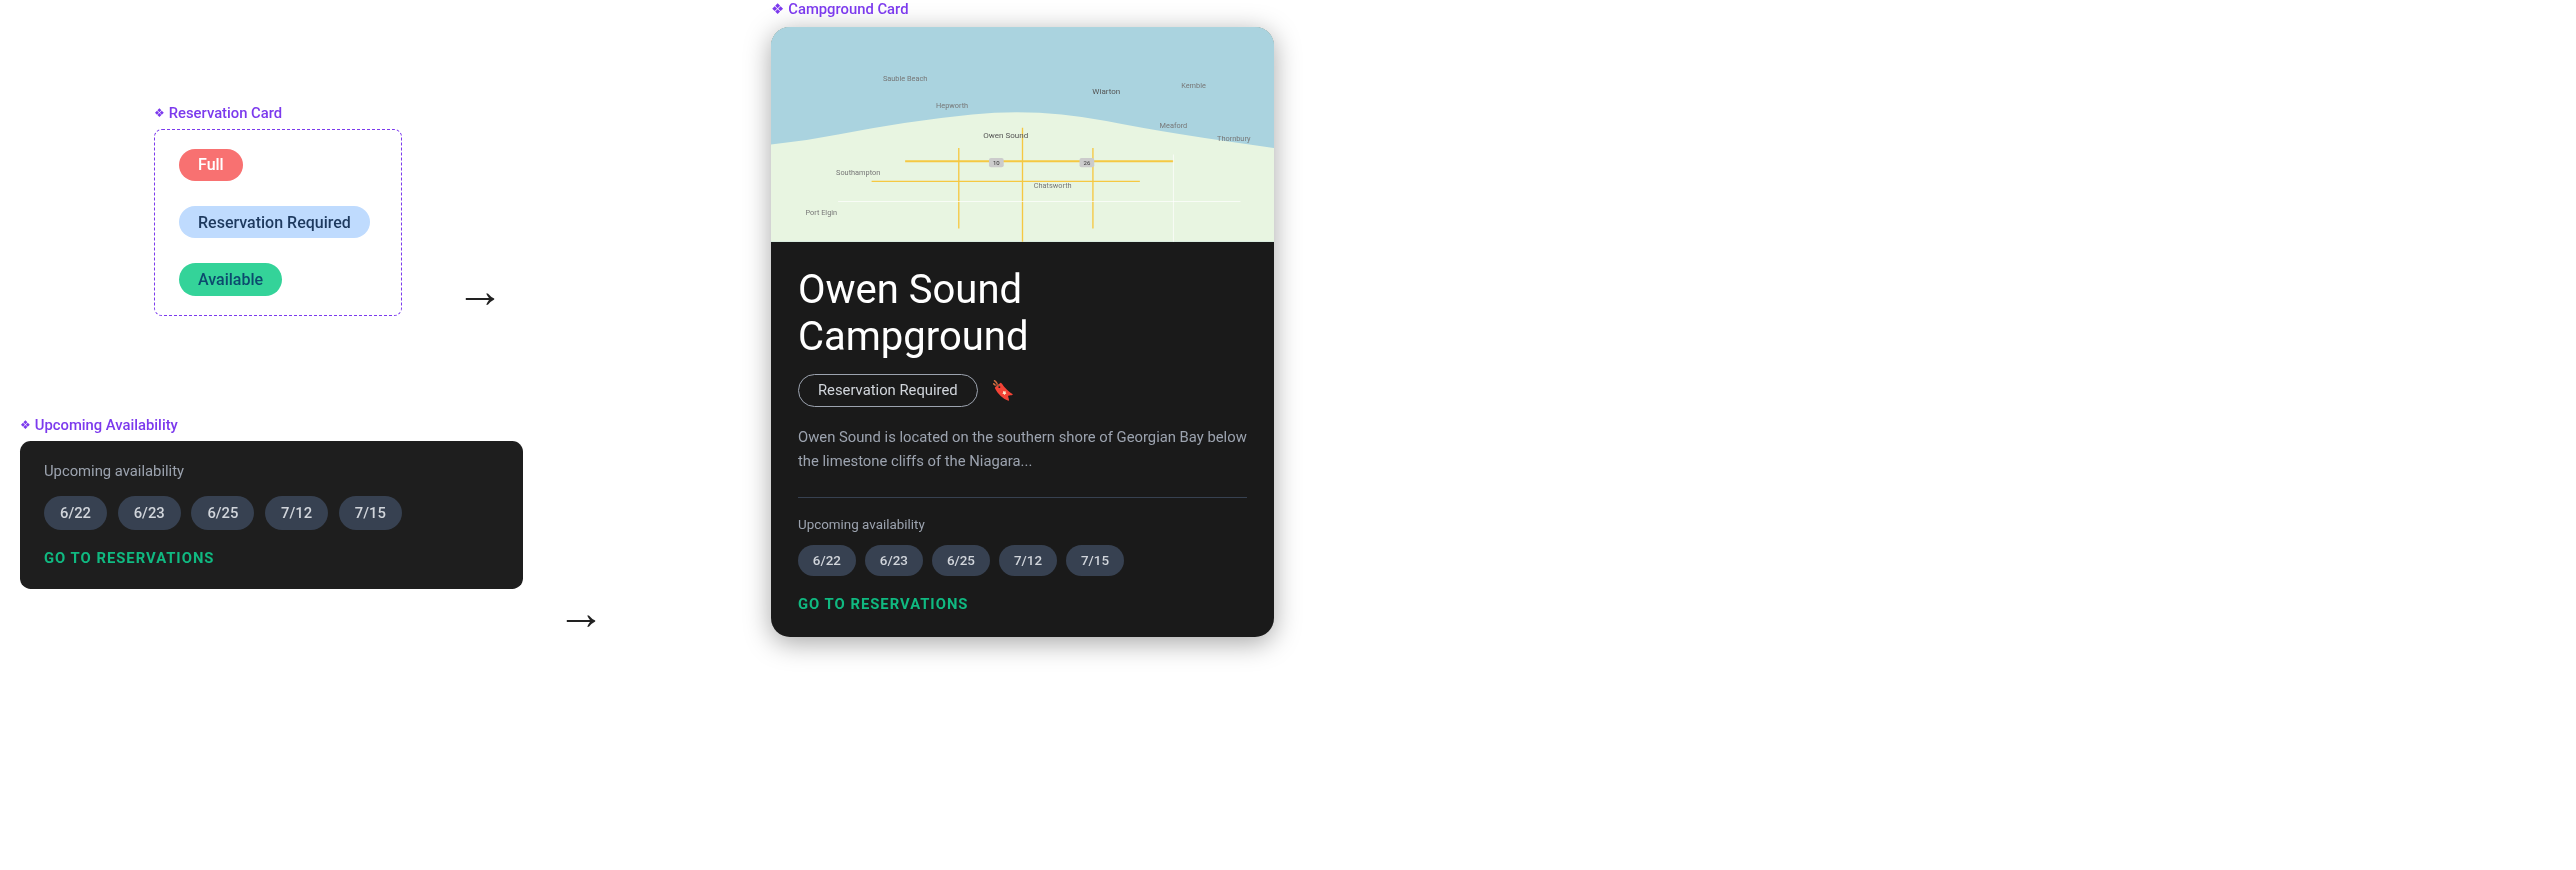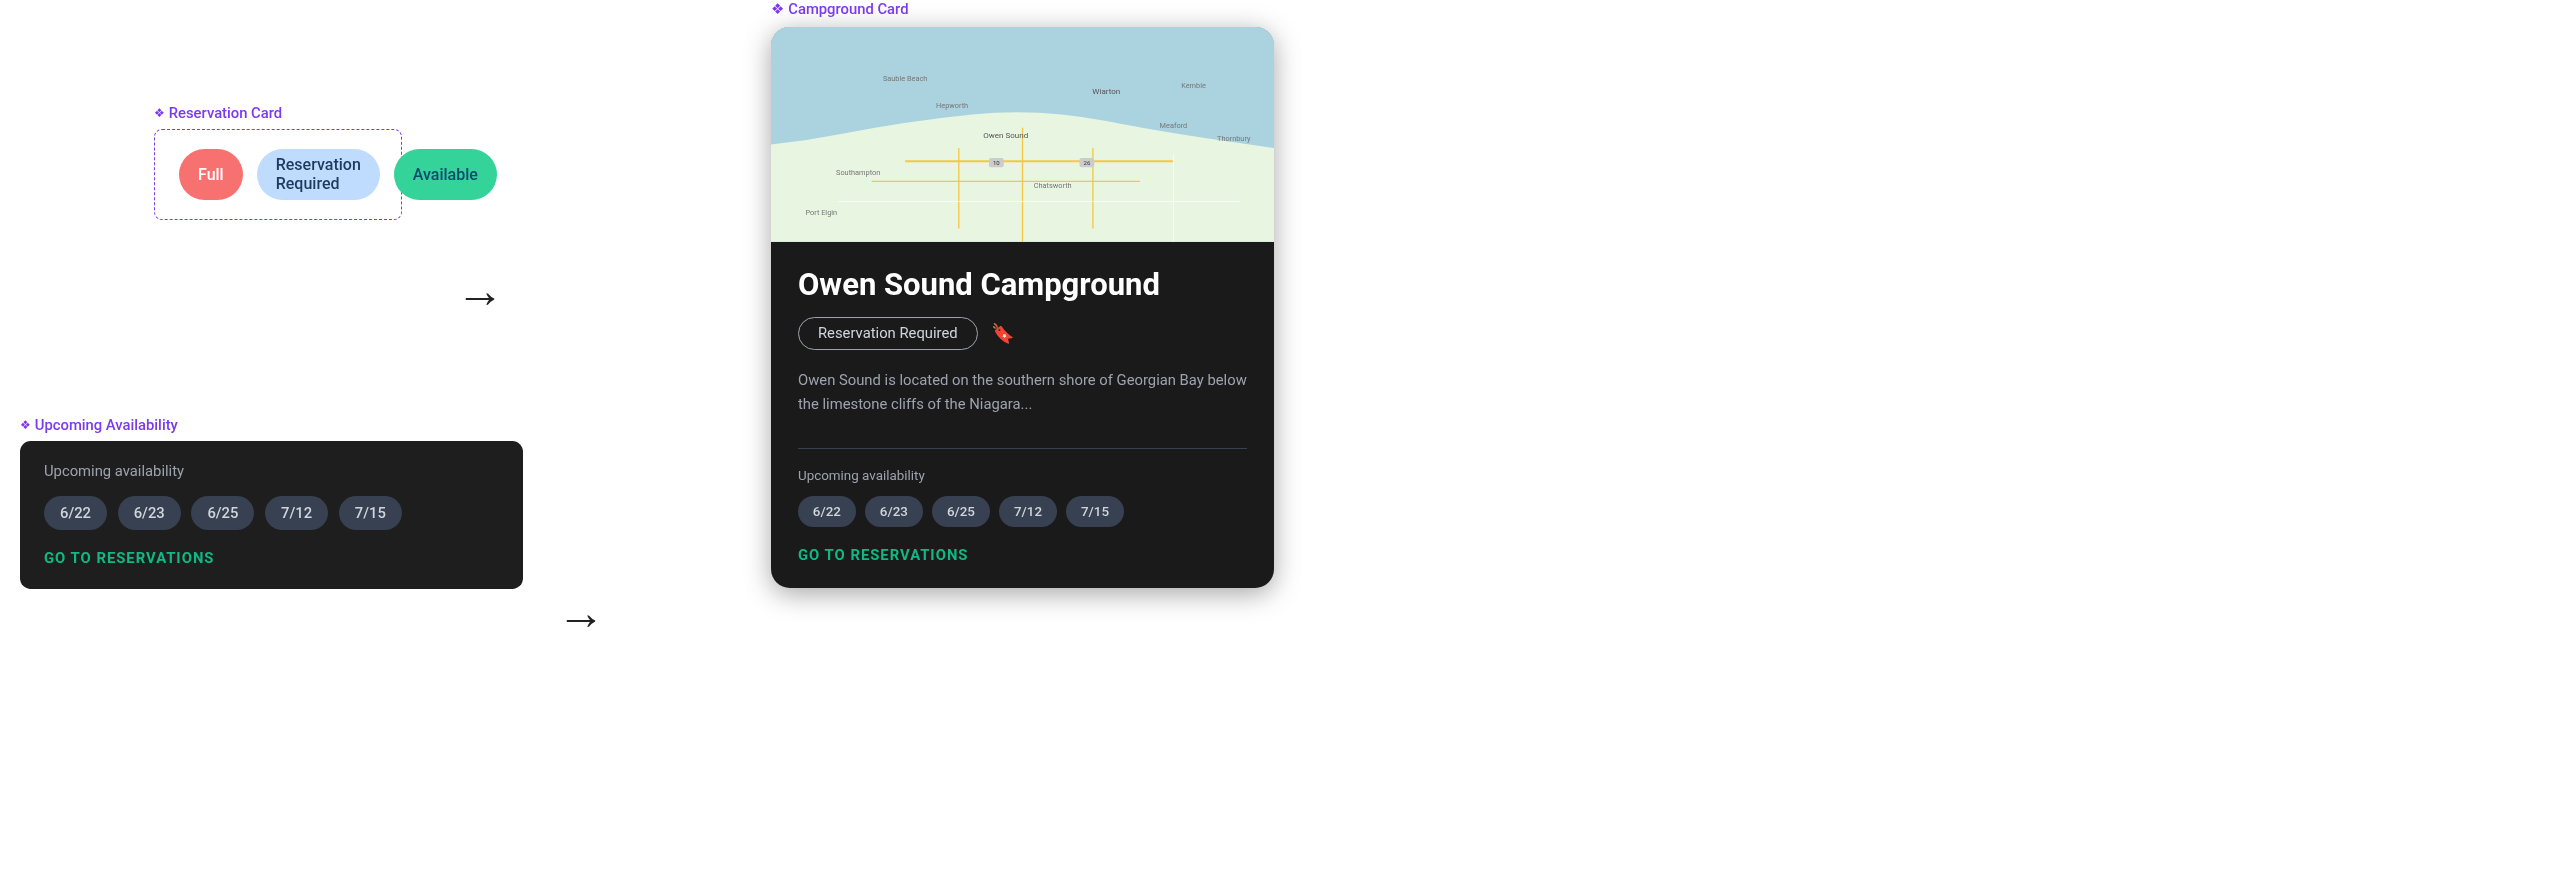--- a/index.html
+++ b/index.html
@@ -29,22 +29,22 @@
     }
     .section-label .diamond-icon {
       color: #7c3aed;
       font-size: 12px;
     }
     .chip-box {
       border: 1.7px dashed #7c3aed;
       border-radius: 8px;
       padding: 19px 24px;
       display: flex;
-      flex-direction: row;
-      gap: 14px;
+      flex-direction: column;
+      gap: 25px;
       width: 248px;
     }
     .chip {
       display: inline-flex;
       align-items: center;
       justify-content: center;
       padding: 6.7px 19px;
       border-radius: 34px;
       font-size: 16px;
       font-weight: 500;
@@ -153,22 +153,22 @@
       width: 100%;
       height: 100%;
     }
 
     
     .card-content {
       padding: 24px 27px;
       color: #fff;
     }
     .campground-name {
-      font-size: 31px;
-      font-weight: 700;
+      font-size: 40px;
+      font-weight: 400;
       margin-bottom: 13.4px;
       color: #fff;
     }
     .card-chips-row {
       display: flex;
       align-items: center;
       gap: 13.4px;
       margin-bottom: 19px;
     }
     .card-chip-reservation {
@@ -181,21 +181,21 @@
     }
     .bookmark-icon {
       font-size: 19px;
       color: #9ca3af;
       cursor: pointer;
     }
     .description {
       font-size: 14.8px;
       color: #9ca3af;
       line-height: 1.6;
-      margin-bottom: 31px;
+      margin-bottom: 23px;
     }
     .divider {
       border: none;
       border-top: 0.7px solid #374151;
       margin-bottom: 19px;
     }
     .card-upcoming-label {
       font-size: 13.4px;
       color: #9ca3af;
       margin-bottom: 13.4px;

